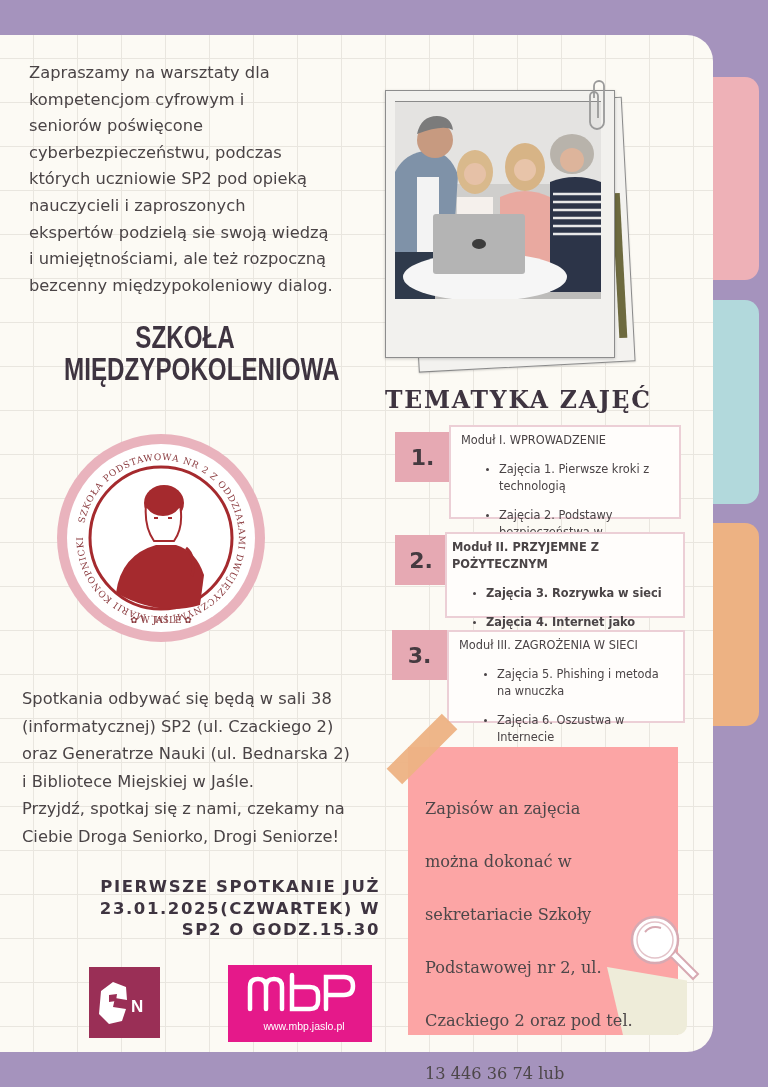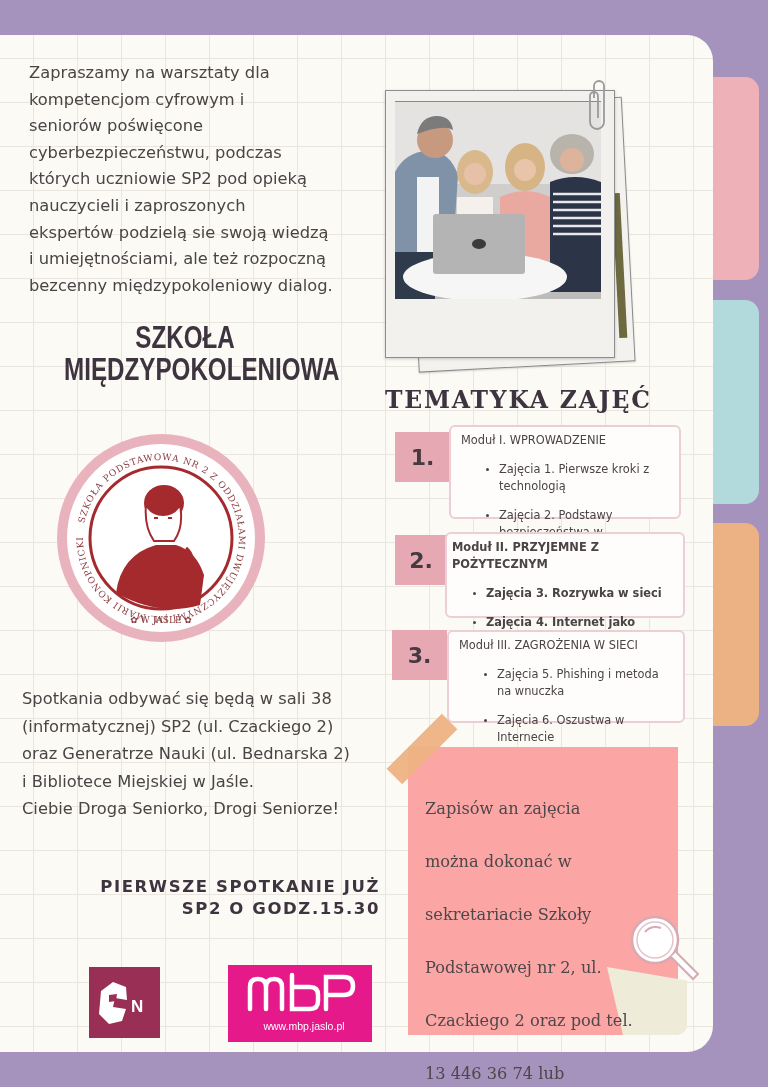--- a/index.html
+++ b/index.html
@@ -88,21 +88,21 @@
     font-family:"DejaVu Serif", serif; font-weight:bold;
     font-size:23.5px; letter-spacing:1.8px; color:#3e3440; white-space:nowrap;
   }
   .num-box {
     position:absolute; background:#e6a9b3;
     font-family:"DejaVu Sans", sans-serif; font-size:22px; font-weight:bold; color:#453a40;
     display:flex; align-items:center; justify-content:center;
   }
   .mod-box {
     position:absolute; background:#fffdfb;
-    border:2px solid #eccfd6; border-radius:6px;
+    border:2px solid #eccfd6; border-radius:0;
     font-size:11.4px; line-height:17px; color:#4a4446;
     box-sizing:border-box; padding:5px 8px 4px 10px;
   }
   .mod-box ul { margin:0; padding:0 0 0 26px; }
   .mod-box li { margin:12px; padding:0; }
   .mod-box li::marker { font-size:10px; }
 
   .tape {
     position:absolute; left:383px; top:738px; width:78px; height:22px;
     background:#edb283; transform:rotate(-45deg); transform-origin:center;
@@ -174,25 +174,27 @@
       <path d="M130,115 q10,8 6,28" stroke="#a52a2e" stroke-width="3" fill="none"></path>
     </g>
   </svg>
 </div>
 
 <div class="venue">
   <div>Spotkania odbywać się będą w sali 38</div>
   <div>(informatycznej) SP2 (ul. Czackiego 2)</div>
   <div>oraz Generatrze Nauki (ul. Bednarska 2)</div>
   <div>i Bibliotece Miejskiej w Jaśle.</div>
+  <div>Przyjdź, spotkaj się z nami, czekamy na</div>
   <div>Ciebie Droga Seniorko, Drogi Seniorze!</div>
 </div>
 
 <div class="first-meeting">
   <div>PIERWSZE SPOTKANIE JUŻ</div>
+  <div>23.01.2025(CZWARTEK) W</div>
   <div>SP2 O GODZ.15.30</div>
 </div>
 
 <div class="logo-gn">
   <svg width="71" height="71" viewBox="0 0 71 71">
     <polygon points="12,24 24,15 37,20 38,33 26,31 24,40 37,42 33,54 20,57 10,47" fill="#ffffff"></polygon>
     <polygon points="20,28 28,27 27,34 20,35" fill="#9a2f56"></polygon>
     <text x="42" y="45" font-family="Liberation Sans, sans-serif" font-weight="bold" font-size="17" fill="#ffffff">N</text>
   </svg>
 </div>

